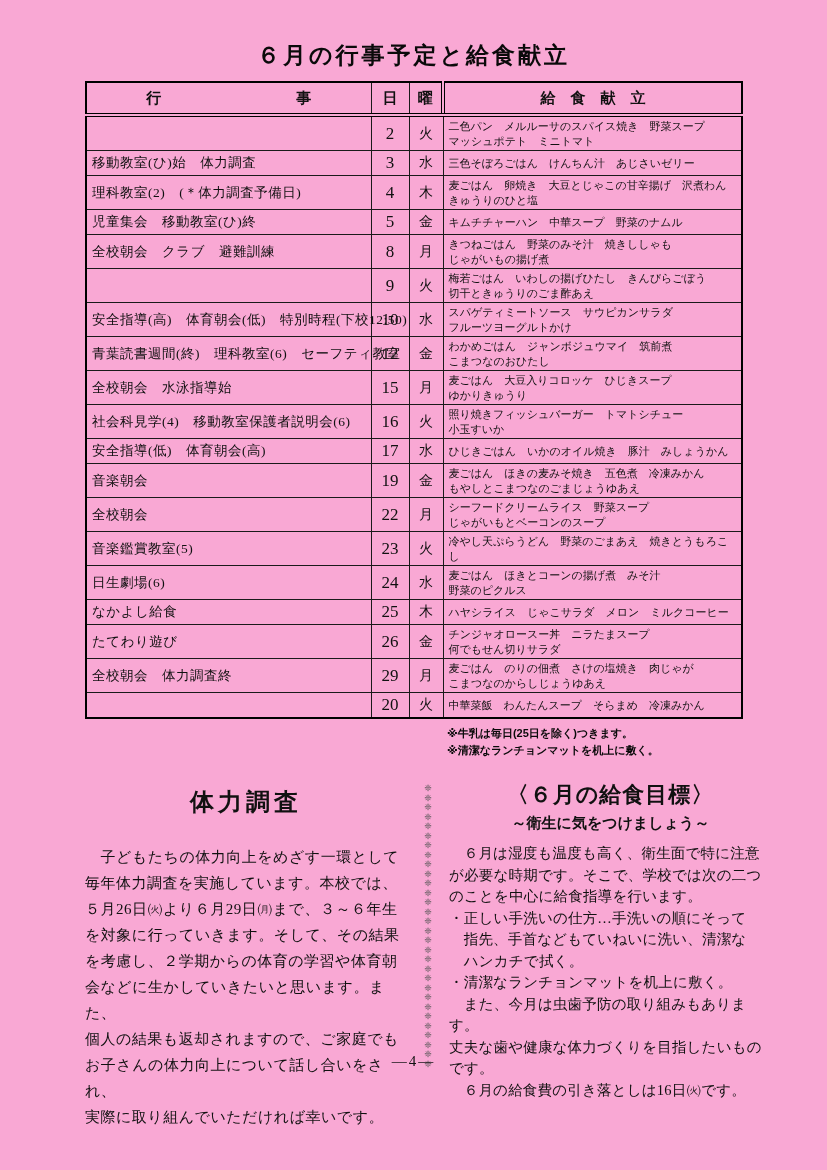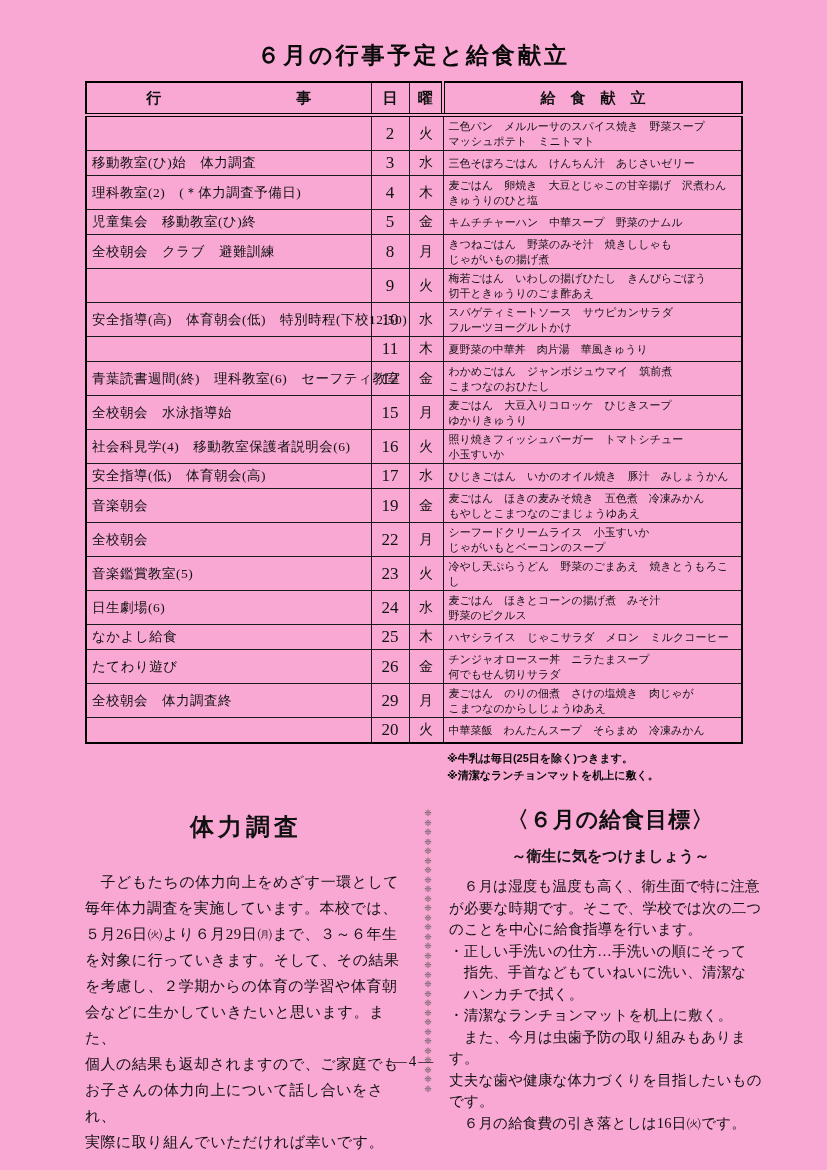--- a/index.html
+++ b/index.html
@@ -108,21 +108,21 @@
   }
   .sec-title-right{
     margin:0;
     text-align:center;
     font-family:"Liberation Sans","DejaVu Sans",sans-serif;
     font-weight:bold;
     font-size:22px;
     letter-spacing:1px;
   }
   .sec-subtitle-right{
-    margin:12px 0 10px 0;
+    margin:4px 0 10px 0;
     text-align:center;
     font-family:"Liberation Sans","DejaVu Sans",sans-serif;
     font-weight:bold;
     font-size:15px;
   }
   .para{
     white-space:pre-line;
     margin:0;
   }
   .para-left{
@@ -208,26 +208,20 @@
 切干ときゅうりのごま酢あえ</td>
         </tr>
         <tr>
           <td class="td-event">安全指導(高)　体育朝会(低)　特別時程(下校12:50)</td>
           <td class="td-day">10</td>
           <td class="td-wd">水</td>
           <td class="td-menu">スパゲティミートソース　サウピカンサラダ
 フルーツヨーグルトかけ</td>
         </tr>
         <tr>
-          <td class="td-event"></td>
-          <td class="td-day">11</td>
-          <td class="td-wd">木</td>
-          <td class="td-menu">夏野菜の中華丼　肉片湯　華風きゅうり</td>
-        </tr>
-        <tr>
           <td class="td-event">青葉読書週間(終)　理科教室(6)　セーフティ教室</td>
           <td class="td-day">12</td>
           <td class="td-wd">金</td>
           <td class="td-menu">わかめごはん　ジャンボジュウマイ　筑前煮
 こまつなのおひたし</td>
         </tr>
         <tr>
           <td class="td-event">全校朝会　水泳指導始</td>
           <td class="td-day">15</td>
           <td class="td-wd">月</td>
@@ -251,21 +245,21 @@
           <td class="td-event">音楽朝会</td>
           <td class="td-day">19</td>
           <td class="td-wd">金</td>
           <td class="td-menu">麦ごはん　ほきの麦みそ焼き　五色煮　冷凍みかん
 もやしとこまつなのごまじょうゆあえ</td>
         </tr>
         <tr>
           <td class="td-event">全校朝会</td>
           <td class="td-day">22</td>
           <td class="td-wd">月</td>
-          <td class="td-menu">シーフードクリームライス　小玉すいか
+          <td class="td-menu">シーフードクリームライス　野菜スープ
 じゃがいもとベーコンのスープ</td>
         </tr>
         <tr>
           <td class="td-event">音楽鑑賞教室(5)</td>
           <td class="td-day">23</td>
           <td class="td-wd">火</td>
           <td class="td-menu">冷やし天ぷらうどん　野菜のごまあえ　焼きとうもろこし</td>
         </tr>
         <tr>
           <td class="td-event">日生劇場(6)</td>

